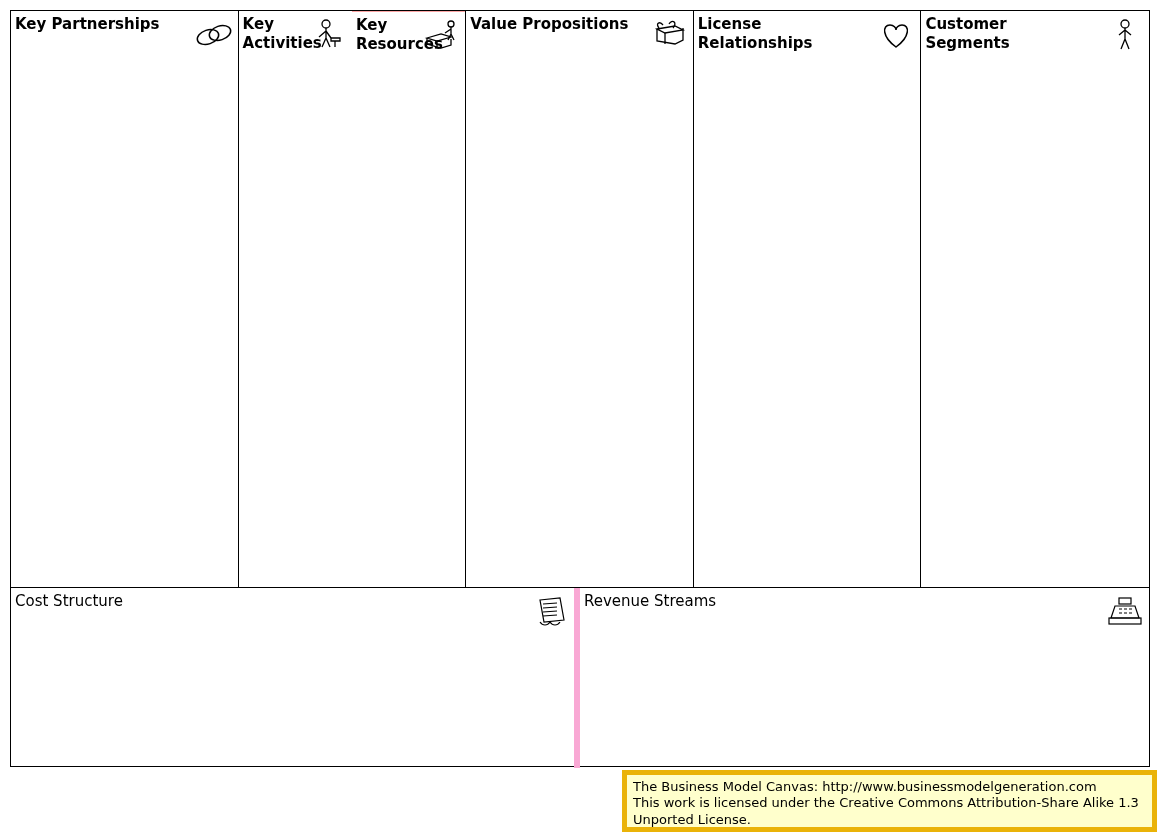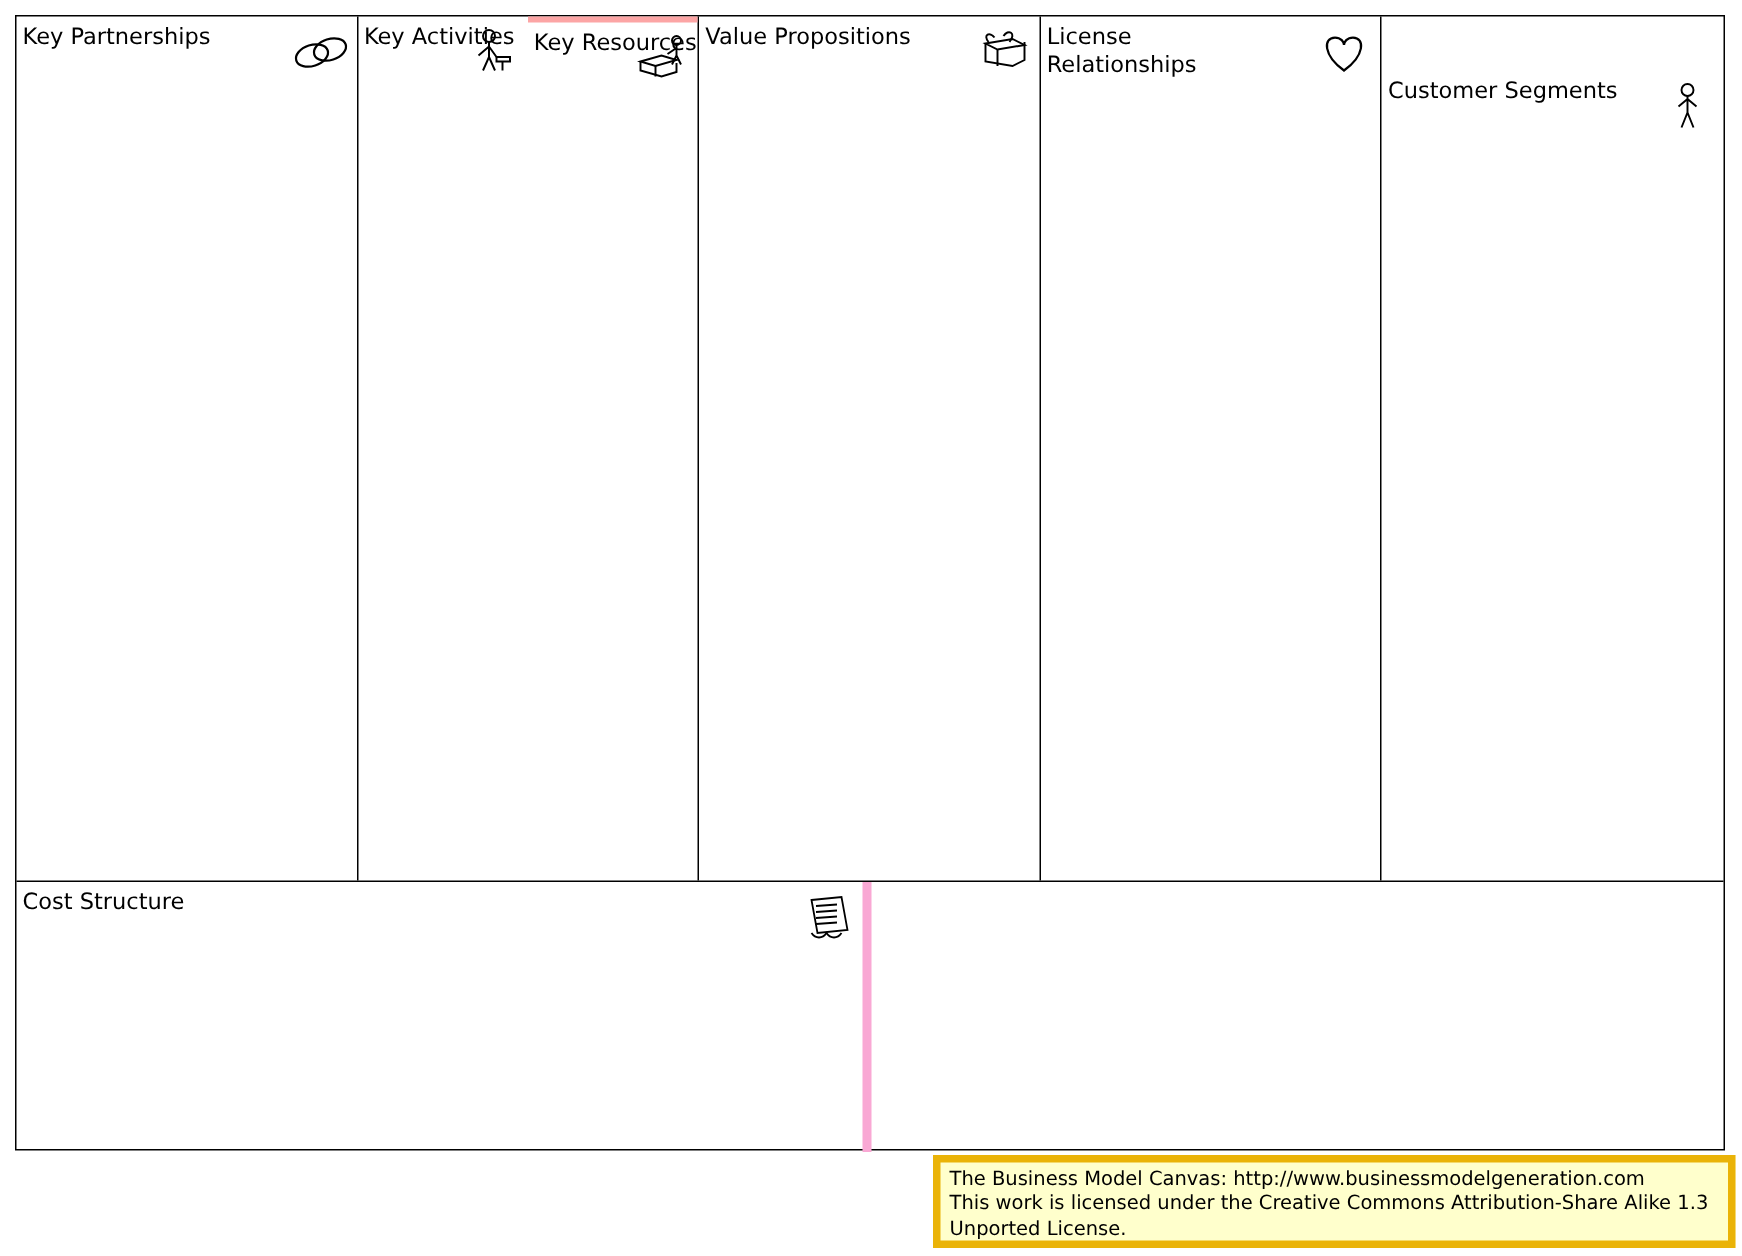--- a/index.html
+++ b/index.html
@@ -1,27 +1,27 @@
 <!DOCTYPE html>
 <html><head>
 <meta charset="utf-8">
 <style>
   html,body{margin:0;padding:0;background:#fff;font-family:"DejaVu Sans","Verdana",sans-serif;}
   .page{width:1161px;height:837px;position:relative;background:#fff;}
   .canvas{position:absolute;left:10px;top:10px;width:1140px;height:757px;border:1px solid #000;box-sizing:border-box;}
   .top{display:flex;height:576px;}
-  .col{border-right:1px solid #000;box-sizing:border-box;position:relative;}
+  .col{border-right:1px solid #000;box-sizing:border-box;position:relative;font-weight:bold;}
   .col:last-child{border-right:none;}
   .c1{width:228px;}
   .c2{width:228px;display:flex;}
   .c3{width:228px;text-align:right;}
   .c4{width:228px;display:flex;flex-direction:column;}
-  .c5{width:228px;margin-top:36px;}
+  .c5{width:228px;}
   .half{flex:1;position:relative;box-sizing:border-box;}
-  .half+ .half{border-top:4px solid #fca5a5;}
+  .half+ .half{border-top:1px solid #fca5a5;}
   .bottom{display:flex;height:180px;border-top:1px solid #000;}
   .b1{width:570px;border-right:6px solid #f9a8d4;position:relative;box-sizing:border-box;}
   .b2{width:570px;position:relative;box-sizing:border-box;}
   .title{position:absolute;left:4px;top:4px;font-size:15px;line-height:1.25;max-width:160px;}
   .icon{position:absolute;right:4px;top:6px;width:40px;height:36px;}
   svg{width:100%;height:100%;}
   .attribution{position:absolute;left:622px;top:770px;width:535px;height:62px;background:#ffffcc;border:5px solid #eab308;box-sizing:border-box;padding:4px 6px;font-size:13px;line-height:1.25;}
 </style>
 </head>
 <body>
@@ -117,20 +117,33 @@
         <div class="icon">
           <svg viewBox="0 0 40 36">
               <g fill="none" stroke="#000" stroke-width="1.2">
                 <path d="M10 6 l20 -2 4 22 -20 2 z"></path>
                 <path d="M13 10 l14 -1 M13 14 l14 -1 M13 18 l14 -1 M13 22 l14 -1"></path>
                 <path d="M10 28 q2 3 5 3 q3 0 5 -3 q2 3 5 3 q3 0 5 -3"></path>
               </g>
             </svg>
         </div>
       </div>
+      <div class="b2">
+        <div class="title">Revenue Streams</div>
+        <div class="icon">
+          <svg viewBox="0 0 40 36">
+              <g fill="none" stroke="#000" stroke-width="1.2">
+                <rect x="14" y="4" width="12" height="6"></rect>
+                <path d="M10 12 h20 l4 12 h-28 z"></path>
+                <rect x="4" y="24" width="32" height="6"></rect>
+                <path d="M14 15 h3 M19 15 h3 M24 15 h3 M14 19 h3 M19 19 h3 M24 19 h3"></path>
+              </g>
+            </svg>
+        </div>
+      </div>
     </div>
 
   </div>
 
   <div class="attribution">
     <div>The Business Model Canvas: http://www.businessmodelgeneration.com</div>
     <div>This work is licensed under the Creative Commons Attribution-Share Alike 1.3 Unported License.</div>
   </div>
 </div>
 

